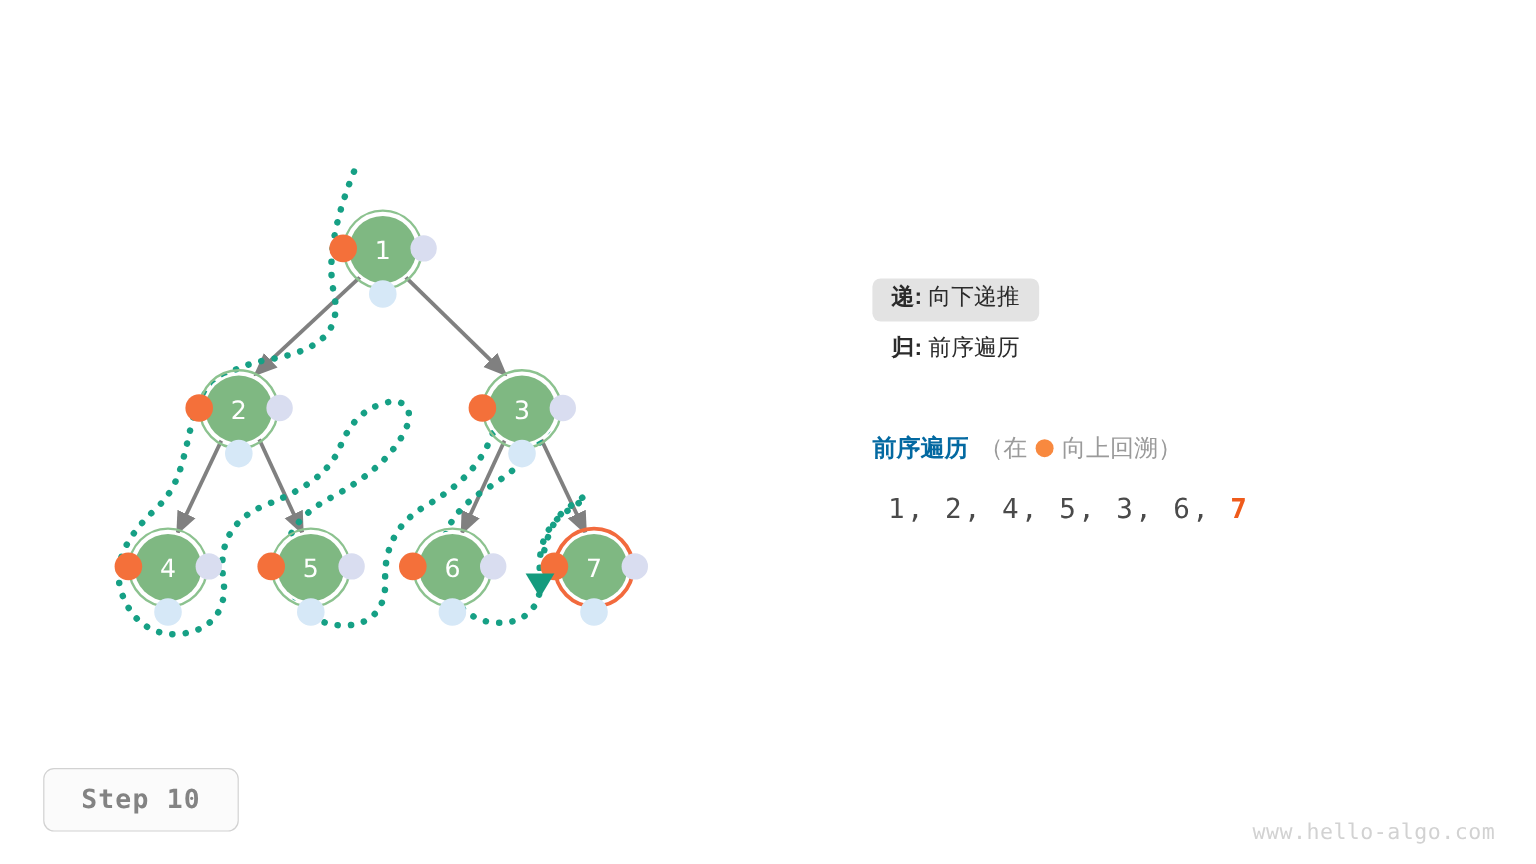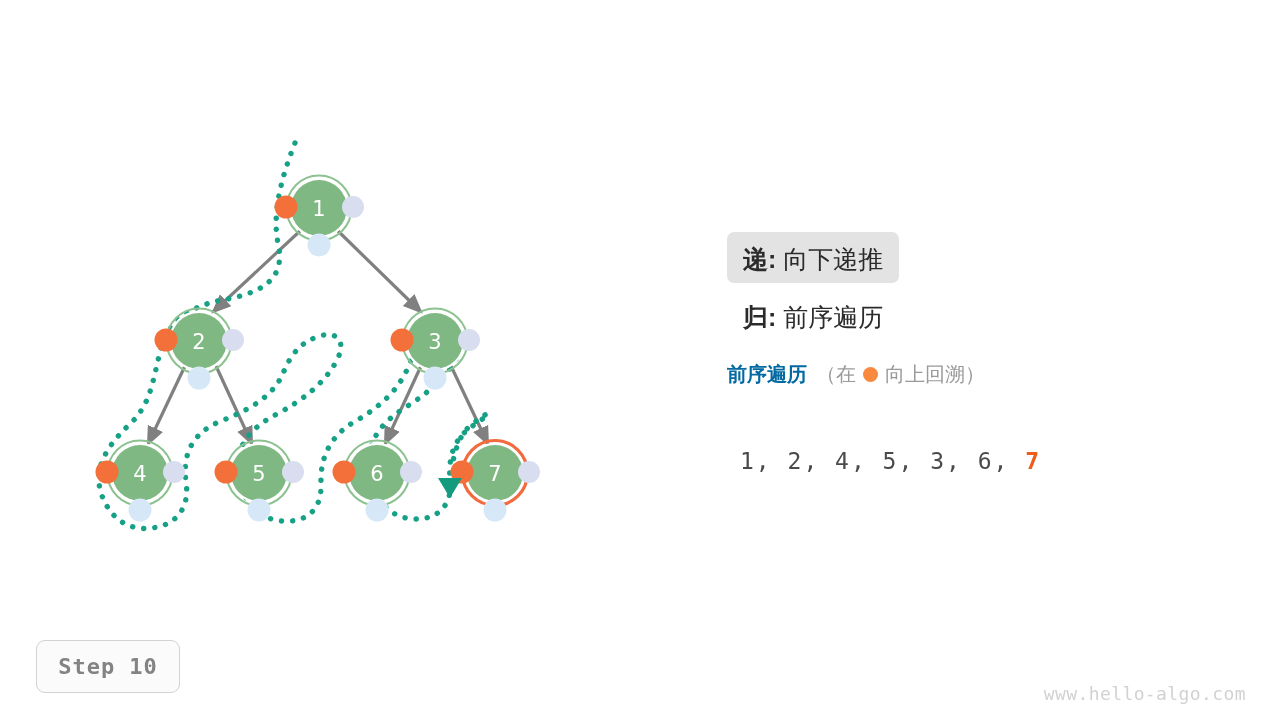--- a/index.html
+++ b/index.html
@@ -36,24 +36,24 @@
 
   
   .panel {
     position: absolute;
     left: 727px;
     top: 232px;
     width: 520px;
   }
   .legend-row {
     display: inline-block;
-    font-size: 25px;
+    font-size: 19px;
     color: #2b2b2b;
     line-height: 1;
-    padding: 15px 16px 11px 16px;
+    padding: 6px 16px 11px 16px;
     border-radius: 7px;
     white-space: nowrap;
   }
   .legend-row.highlight {
     background: #e3e3e3;
   }
   .legend-row .lead {
     font-weight: bold;
   }
   .legend-row .tail {
@@ -87,33 +87,32 @@
 
   .order-seq {
     position: absolute;
     left: 740px;
     top: 412px;
     font-family: "DejaVu Sans Mono", monospace;
     font-size: 23px;
     letter-spacing: 2px;
     color: #4a4a4a;
     white-space: nowrap;
-    margin-top: 36px;
   }
   .order-seq .cur {
     color: #ef5b1b;
     font-weight: bold;
   }
 
   
   .step-badge {
     position: absolute;
     left: 36px;
     top: 640px;
-    width: 144px;
+    width: 163px;
     height: 53px;
     border: 1px solid #d2d2d2;
     border-radius: 9px;
     background: #fbfbfb;
     box-sizing: border-box;
     display: flex;
     align-items: center;
     justify-content: center;
     font-family: "DejaVu Sans Mono", monospace;
     font-size: 22px;

